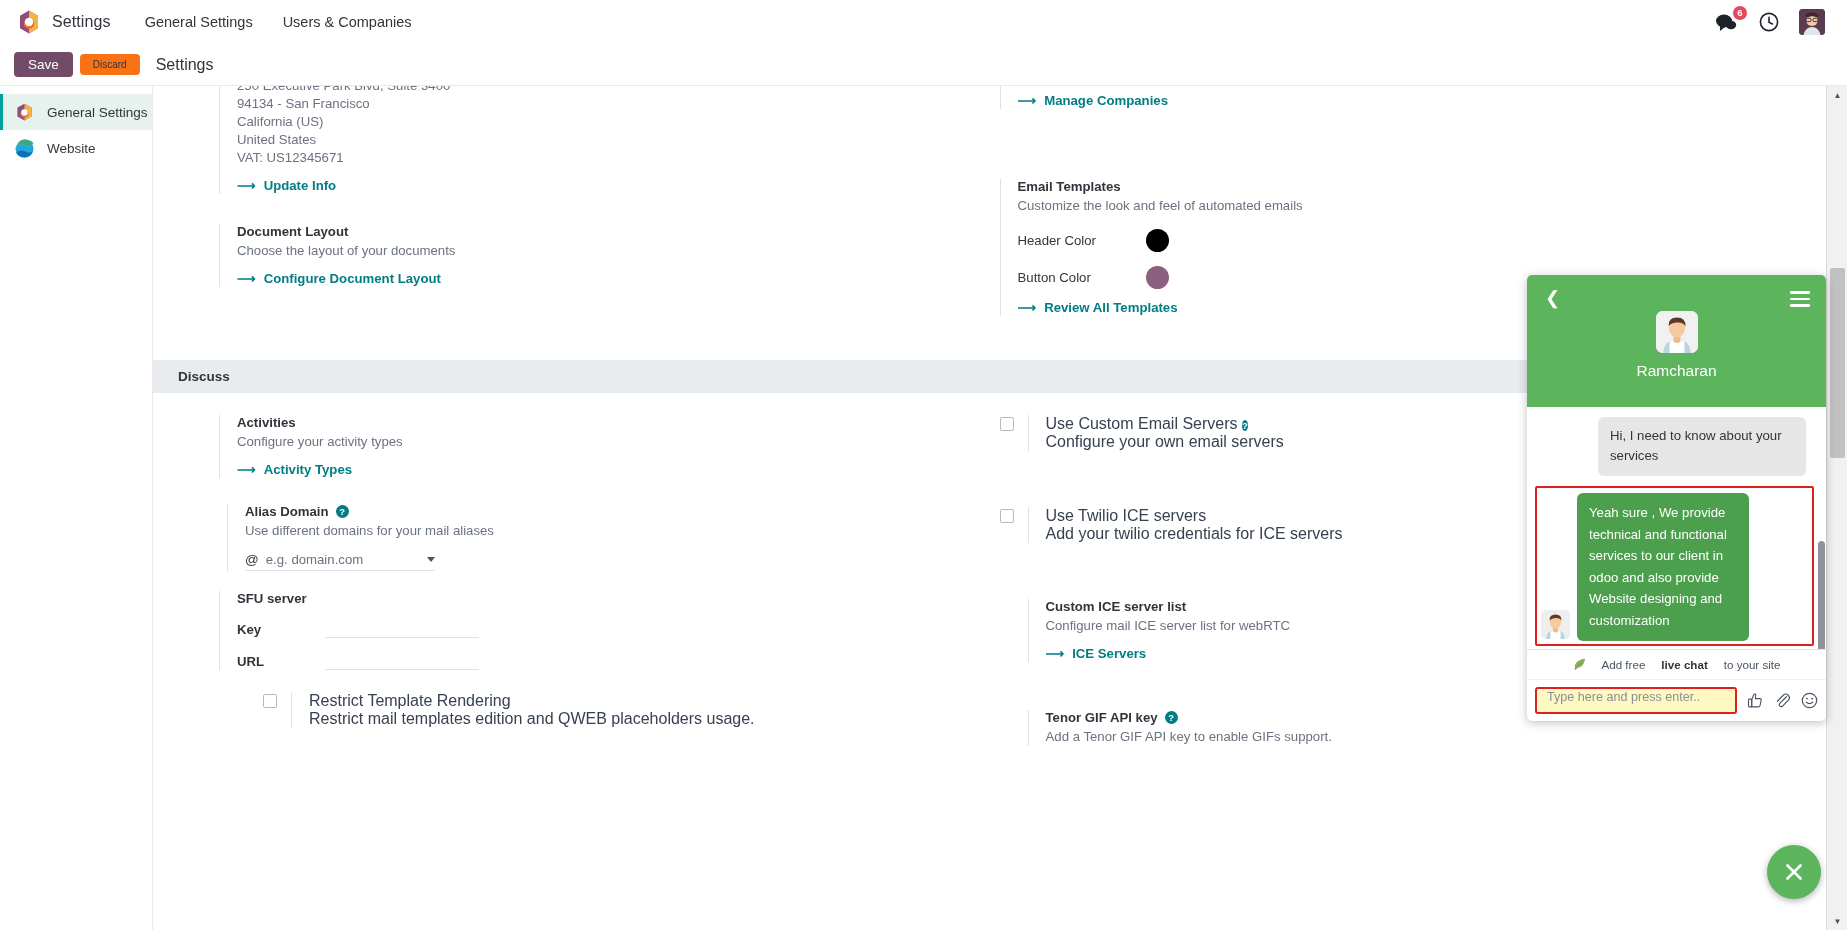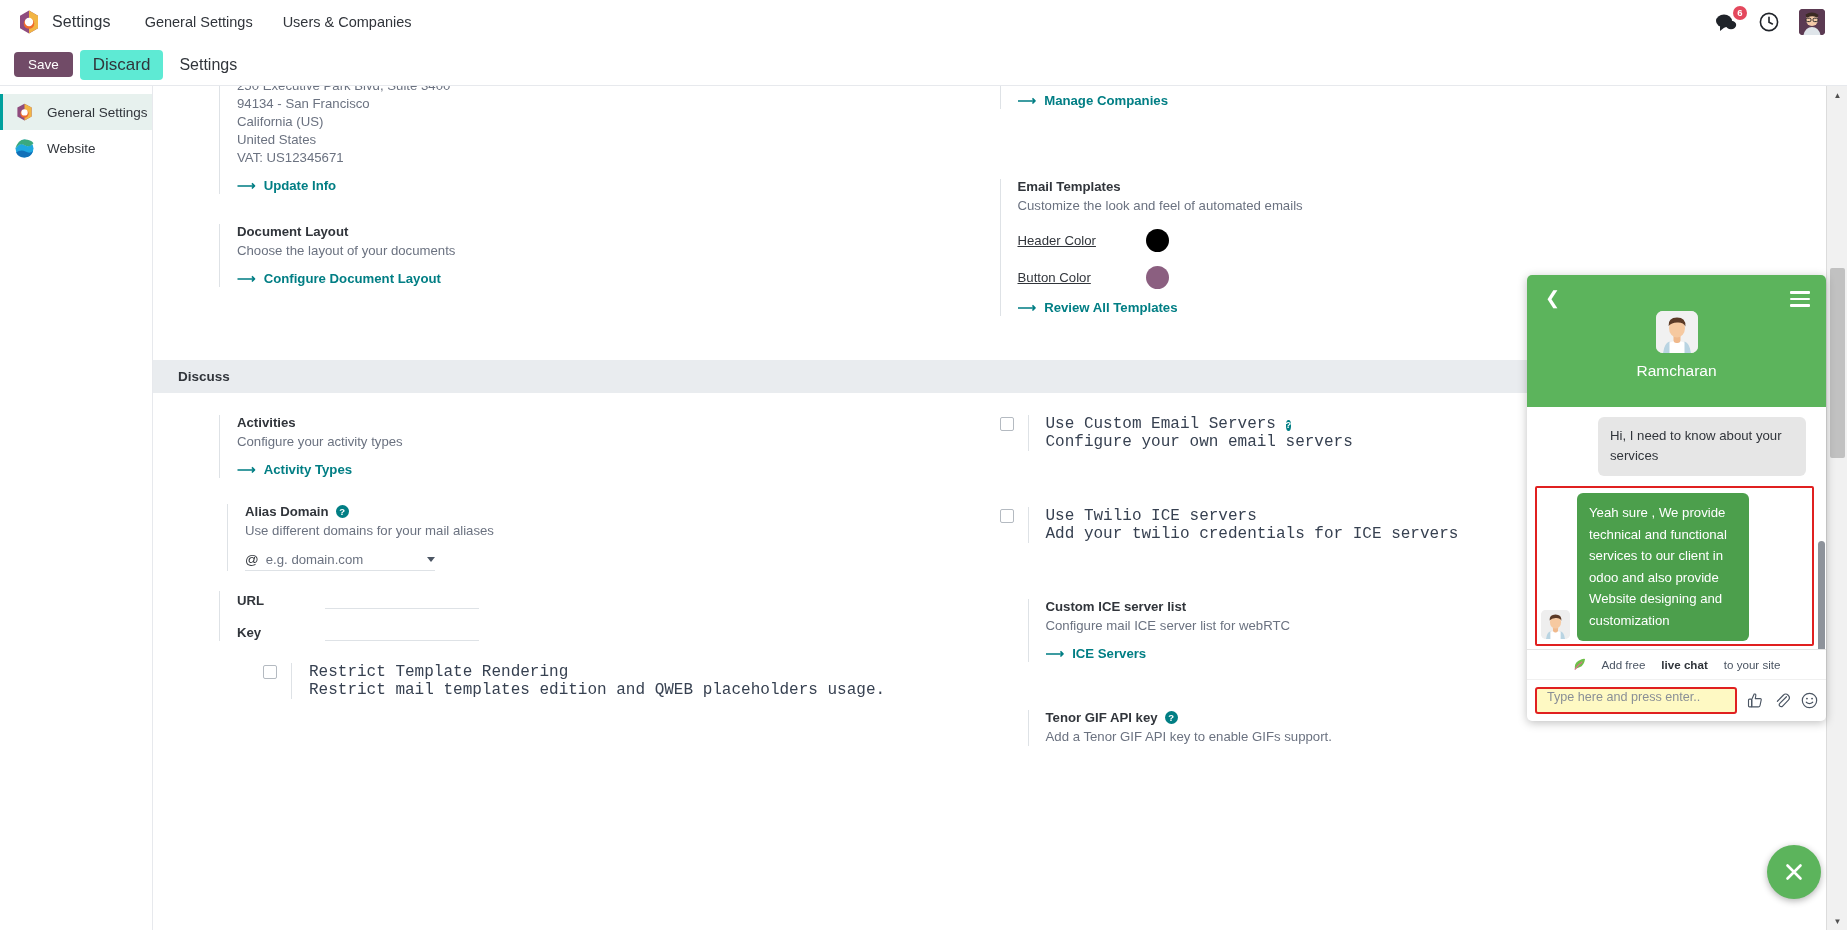--- a/index.html
+++ b/index.html
@@ -47,22 +47,22 @@
     background: #ffffff; display: flex; align-items: center; padding: 0 14px;
     border-bottom: 1px solid #e7e9ed;
     z-index: 25;
   }
   .btn-save {
     background: #714b67; color: #fff; border: none;
     font-size: 13.5px; padding: 5px 14px; border-radius: 4px; cursor: pointer;
     font-family: inherit;
   }
   .btn-discard {
-    background: #5eead4; color: #31353b; border: none;
-    font-size: 17px; padding: 5px 13px; border-radius: 4px; cursor: pointer;
+    background: #f97316; color: #31353b; border: none;
+    font-size: 10px; padding: 5px 13px; border-radius: 4px; cursor: pointer;
     margin-left: 7px; font-family: inherit;
   }
   .cp-title { font-size: 16px; color: #31353b; margin-left: 16px; }
   .search-box {
     position: absolute; left: 531px; top: 45px; width: 508px; height: 27px;
     border: 1px solid #ced4da; border-radius: 4px; background: #fff;
     display: flex; align-items: center; padding: 0 9px; cursor: text;
   }
   .search-box input {
     border: none; outline: none; font-size: 13px; color: #31353b;
@@ -108,24 +108,24 @@
     display: inline-flex; align-items: center; gap: 8px; color: #017e84;
     font-size: 13.2px; font-weight: bold; cursor: pointer; margin-top: 11px;
   }
   .arrow-r { font-size: 13px; }
   .cb-row { display: flex; align-items: flex-start; gap: 14px; margin-bottom: 26px; }
   .cbox {
     width: 14px; height: 14px; border: 1px solid #b4bac1; border-radius: 2px;
     background: #fff; cursor: pointer; flex: 0 0 auto; margin-top: 2px;
   }
   .cb-body {
-    border-left: 1px solid #dee2e6; padding-left: 17px; flex: 1; font-family: Liberation Mono, monospace;
+    border-left: 1px solid #dee2e6; padding-left: 17px; flex: 1;
   }
   .color-row { display: flex; align-items: center; margin-top: 14px; }
-  .color-lab { font-size: 13.2px; color: #31353b; width: 128px; text-decoration: underline; }
+  .color-lab { font-size: 13.2px; color: #31353b; width: 128px; }
   .color-dot { width: 23px; height: 23px; border-radius: 50%; cursor: pointer; }
   .sec-band {
     background: #e9ecef; height: 33px; display: flex; align-items: center;
     padding-left: 25px; font-size: 13.5px; font-weight: bold; color: #31353b;
     margin-bottom: 22px;
   }
   .sel-row {
     display: flex; align-items: center; gap: 7px; margin-top: 12px;
     border-bottom: 1px solid #dee2e6; width: 190px; padding-bottom: 3px; cursor: pointer;
   }
@@ -391,26 +391,27 @@
           </div>
           <div class="s-desc">Use different domains for your mail aliases</div>
           <div class="sel-row">
             <span class="at">@</span>
             <span class="ph">e.g. domain.com</span>
             <span class="caret"></span>
           </div>
         </div>
 
         <div class="setting" style="margin-bottom:22px;">
+          <div class="s-title">SFU server</div>
+          <div class="field-row">
+            <div class="field-lab">Key</div>
+            <div class="field-line"></div>
+          </div>
           <div class="field-row">
             <div class="field-lab">URL</div>
-            <div class="field-line"></div>
-          </div>
-          <div class="field-row">
-            <div class="field-lab">Key</div>
             <div class="field-line"></div>
           </div>
         </div>
 
         <div class="cb-row" style="padding-left:44px;">
           <span class="cbox"></span>
           <div class="cb-body">
             <div class="s-title">Restrict Template Rendering</div>
             <div class="s-desc">Restrict mail templates edition and QWEB placeholders usage.</div>
           </div>

